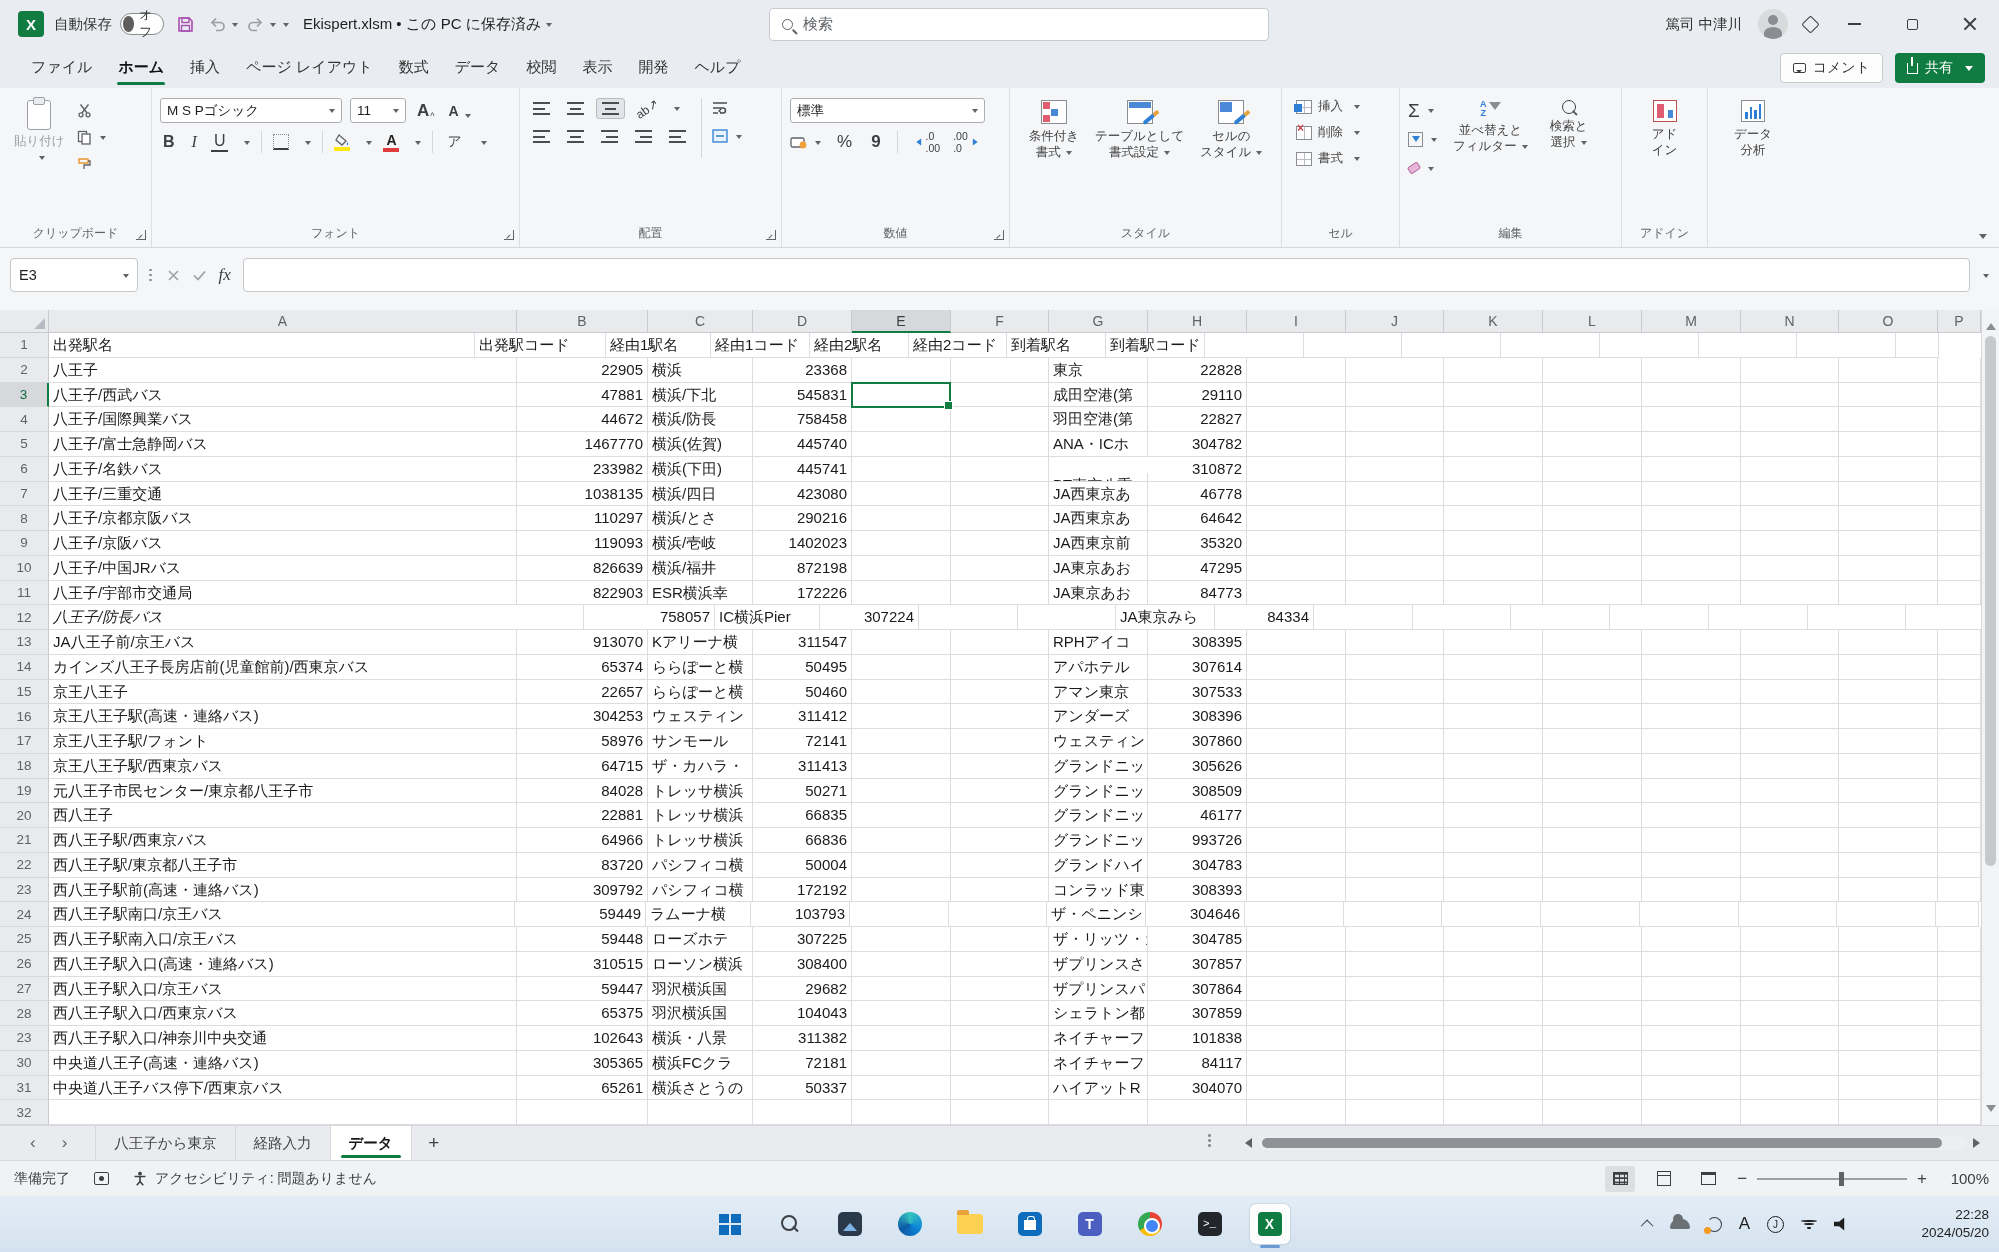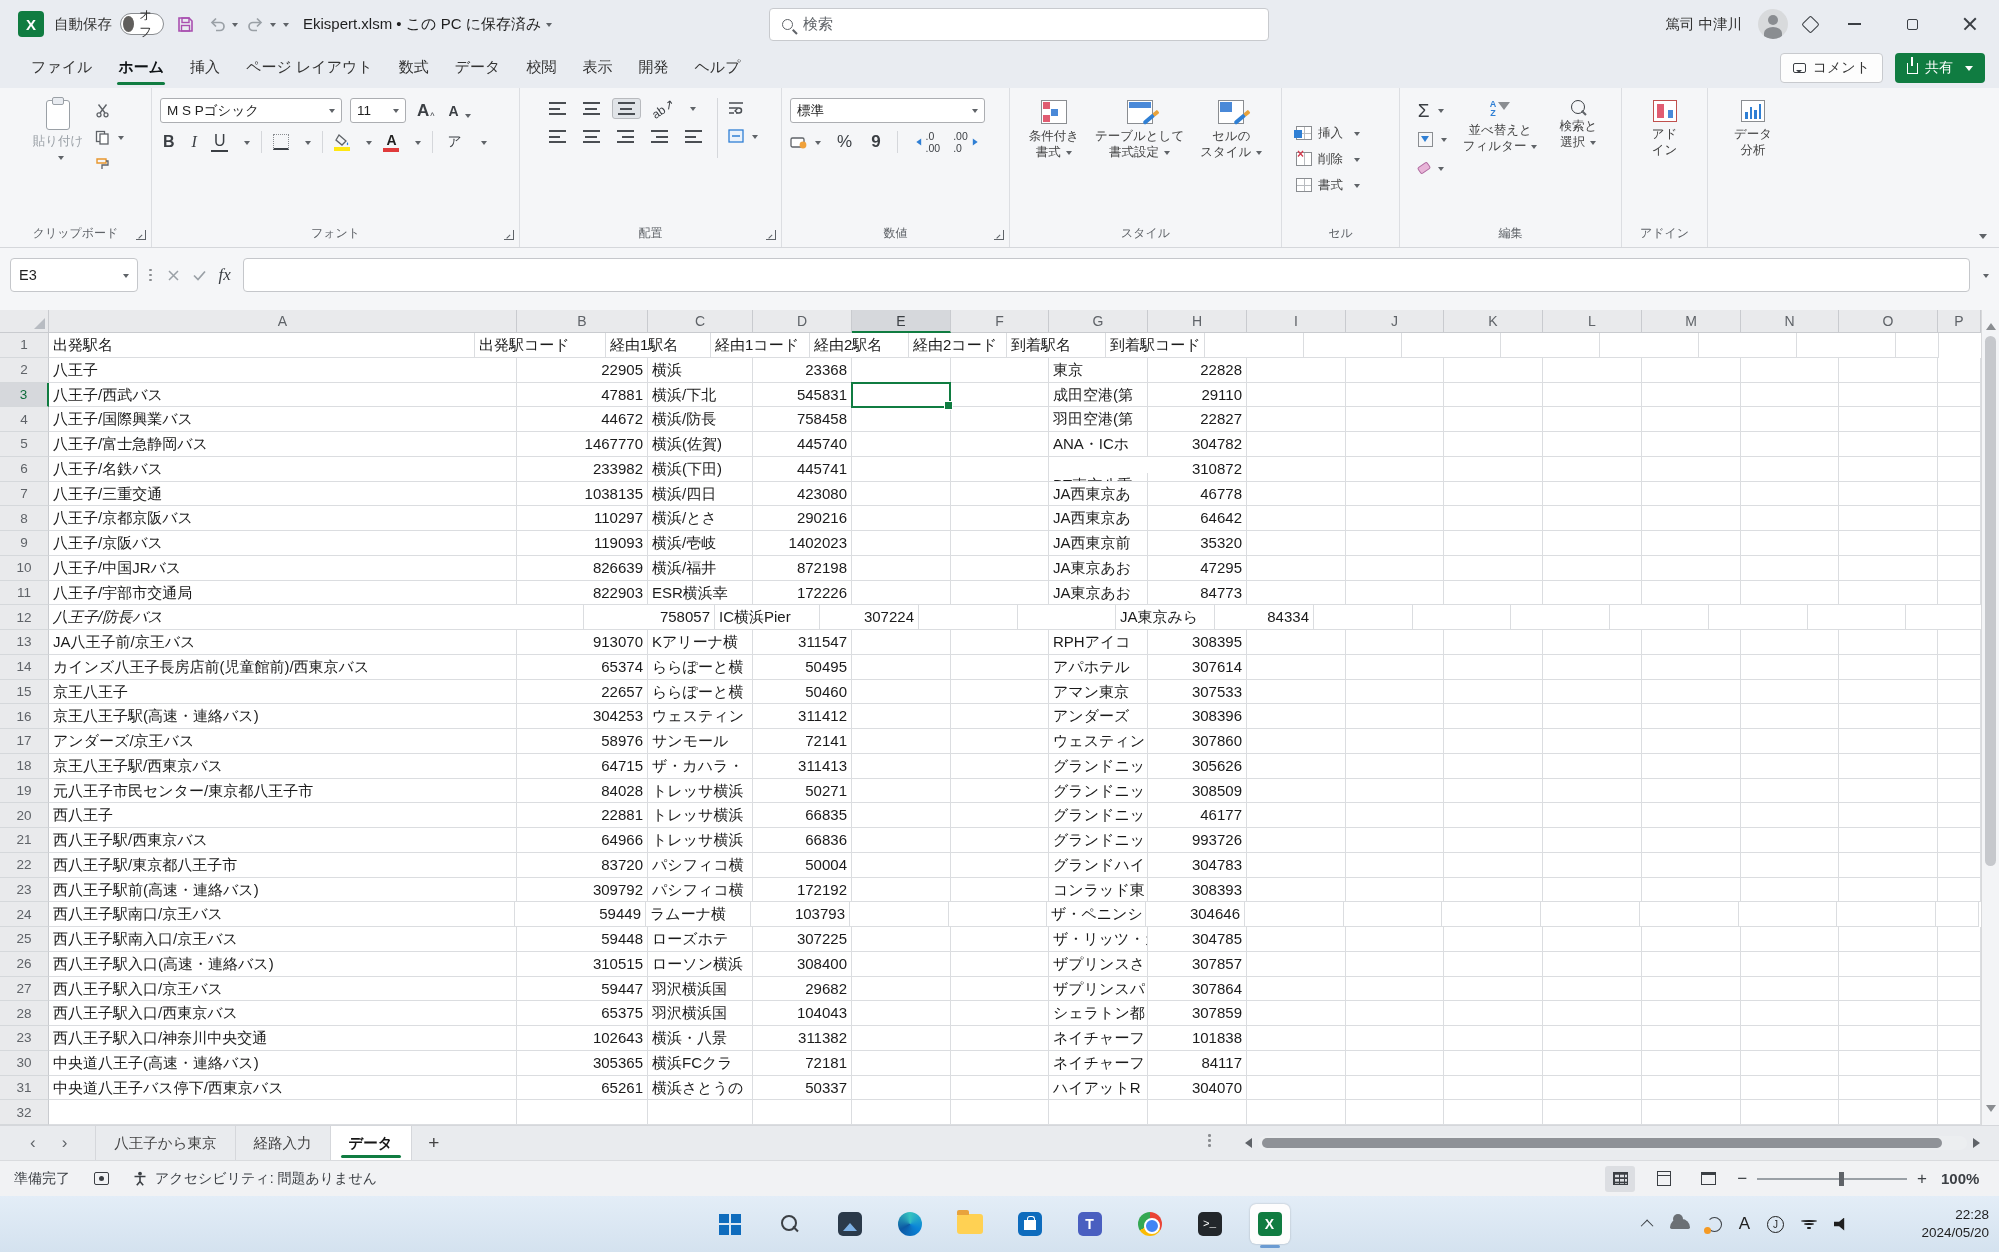--- a/index.html
+++ b/index.html
@@ -44,21 +44,21 @@
   .bubble { width:13px; height:10px; border:1.5px solid #3b3f44; border-radius:2px; position:relative; }
   .bubble::after { content:""; position:absolute; left:2px; bottom:-4px; border:3px solid transparent; border-top-color:#3b3f44; }
   .share-btn { height:30px; background:#107C41; border-radius:4px; display:flex; align-items:center; padding:0 12px; gap:7px; font-size:14px; color:#fff; }
   .share-btn .cv { border-top-color:#fff; }
   .share-ic { width:11px; height:11px; border:1.5px solid #fff; border-top:none; position:relative; }
   .share-ic::after { content:""; position:absolute; left:3px; top:-6px; width:1.5px; height:9px; background:#fff; }
 
   
   .ribbon { position:absolute; top:88px; left:0; width:1999px; height:160px; background:#f5f6f8; border-bottom:1px solid #d5d7db; display:flex; }
   .rgroup { display:flex; flex-direction:column; border-right:1px solid #dcdee2; position:relative; flex:none; }
-  .rbody { flex:1; display:flex; padding:10px 8px 0; gap:6px;justify-content:center; }
+  .rbody { flex:1; display:flex; padding:10px 8px 0; gap:6px; }
   .rlabel { height:27px; display:flex; align-items:center; justify-content:center; font-size:12px; color:#5f6368; position:relative; }
   .launcher { position:absolute; right:5px; bottom:7px; width:10px; height:10px; border-right:1.4px solid #5f6368; border-bottom:1.4px solid #5f6368; }
   .launcher::after { content:""; position:absolute; right:2px; bottom:2px; width:5px; height:1.3px; background:#5f6368; transform:rotate(-45deg); }
   .bigbtn { display:flex; flex-direction:column; align-items:center; justify-content:flex-start; gap:4px; font-size:12.5px; color:#444; text-align:center; padding:2px 6px; line-height:1.25; }
   .paste-clip { width:24px; height:30px; border:1.6px solid #9aa0a6; border-radius:3px; position:relative; background:#fff; }
   .paste-clip::before { content:""; position:absolute; left:5px; top:-4px; width:10px; height:6px; border:1.6px solid #9aa0a6; border-radius:2px; background:#e9ecf1; }
   .gray-txt { color:#9aa0a6; }
   .mini-col { display:flex; flex-direction:column; justify-content:flex-start; gap:7px; padding-top:2px; }
   .mini { display:flex; align-items:center; gap:3px; height:20px; }
   .fselect { height:25px; background:#fff; border:1px solid #acaeb2; border-radius:3px; display:flex; align-items:center; font-size:13.5px; padding:0 6px; color:#1f1f1f; justify-content:space-between; }
@@ -149,21 +149,21 @@
   .macro-ic::after { content:""; position:absolute; left:4px; top:3px; width:5px; height:5px; border-radius:50%; background:#3b3f44; }
   .status-right { position:absolute; right:10px; display:flex; align-items:center; gap:14px; }
   .view-ic { width:30px; height:26px; display:flex; align-items:center; justify-content:center; border-radius:3px; }
   .view-ic.active { background:#dcdee2; }
   .vi-grid { width:15px; height:13px; background:linear-gradient(#3b3f44 1.4px,transparent 1.4px) 0 0/100% 4.3px, linear-gradient(90deg,#3b3f44 1.4px,transparent 1.4px) 0 0/5px 100%; border:1.4px solid #3b3f44; }
   .vi-page { width:14px; height:15px; border:1.4px solid #3b3f44; background:linear-gradient(transparent 3px,#3b3f44 3px,#3b3f44 4px,transparent 4px); }
   .vi-break { width:15px; height:13px; border:1.4px solid #3b3f44; border-top:3px solid #3b3f44; }
   .zoom-slider { display:flex; align-items:center; gap:10px; color:#3b3f44; }
   .ztrack { width:150px; height:2px; background:#9aa0a6; position:relative; }
   .zthumb { position:absolute; left:82px; top:-6px; width:5px; height:14px; background:#5f6368; }
-  .zoom-pct { font-size:15px; width:48px; text-align:left;font-weight:bold; }
+  .zoom-pct { font-size:15px; width:48px; text-align:right; }
 
   
   .taskbar { position:absolute; top:1196px; left:0; width:1999px; height:56px; background:linear-gradient(#e3edf7,#d4e2ef); }
   .tb-center { position:absolute; left:50%; transform:translateX(-50%); top:0; height:56px; display:flex; align-items:center; gap:20px; }
   .tb-ic { width:40px; height:40px; display:flex; align-items:center; justify-content:center; border-radius:6px; position:relative; }
   .win-logo { width:21px; height:21px; display:grid; grid-template-columns:10px 10px; gap:1.5px; }
   .win-logo i { background:#0f6cbd; }
   .tb-search { width:18px; height:18px; position:relative; }
   .tb-search::before { content:""; position:absolute; width:12px; height:12px; border:2px solid #3b3f44; border-radius:50%; }
   .tb-search::after { content:""; position:absolute; width:7px; height:2px; background:#3b3f44; transform:rotate(45deg); left:11px; top:13px; }
@@ -989,21 +989,21 @@
         <div class="cell" style="width: 98px;"></div>
         <div class="cell" style="width: 99px;"></div>
         <div class="cell" style="width: 99px;"></div>
         <div class="cell" style="width: 99px;"></div>
         <div class="cell" style="width: 98px;"></div>
         <div class="cell" style="width: 99px;"></div>
         <div class="cell" style="width: 43px;"></div>
       </div>
       <div class="grow">
         <div class="row-hdr">17</div>
-        <div class="cell" style="width: 468px;">アンダーズ/京王バス</div>
+        <div class="cell" style="width: 468px;">京王八王子駅/フォント</div>
         <div class="cell num" style="width: 131px;">58976</div>
         <div class="cell" style="width: 105px;">サンモール</div>
         <div class="cell num" style="width: 99px;">72141</div>
         <div class="cell" style="width: 99px;"></div>
         <div class="cell" style="width: 98px;"></div>
         <div class="cell" style="width: 99px;">ウェスティン</div>
         <div class="cell num" style="width: 99px;">307860</div>
         <div class="cell" style="width: 99px;"></div>
         <div class="cell" style="width: 98px;"></div>
         <div class="cell" style="width: 99px;"></div>

